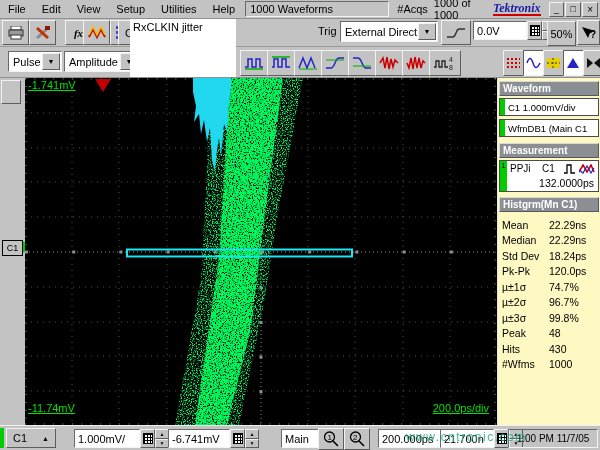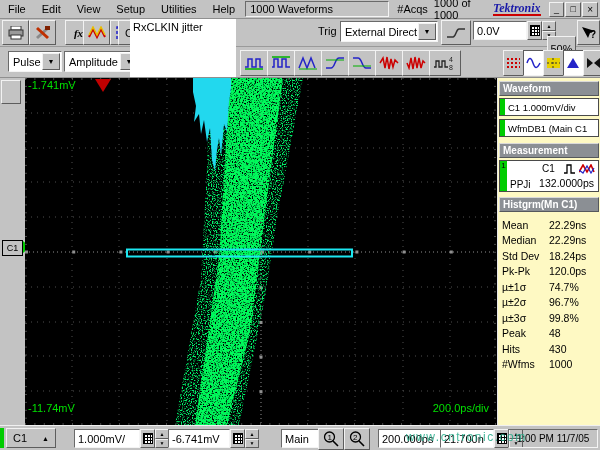--- a/index.html
+++ b/index.html
@@ -25,21 +25,21 @@
      background-size:3px 3px;border:1px solid #000;}
   .spin{display:inline-flex;flex-direction:column;width:14px;height:19px;}
   .phdr{height:13px;background:#8b8f94;color:#fff;font-weight:bold;font-size:10px;
         display:flex;align-items:center;padding-left:3px;
         border:1px solid;border-color:#d9d9d9 #55585c #55585c #d9d9d9;}
   .pwbtn{position:relative;height:16px;background:#fff;border:1px solid #4a4a4a;
          display:flex;align-items:center;font-size:9.5px;padding-left:8px;white-space:nowrap;overflow:hidden;}
   .stripe{position:absolute;left:0;top:0;width:5px;height:100%;background:#00cc00;}
   .statrow{display:flex;height:15.5px;font-size:10.5px;align-items:center;}
   .statrow .sl{width:47px;padding-left:4px;}
-  .glabel{position:absolute;color:#00e000;font-size:11px;}
+  .glabel{position:absolute;color:#00e000;font-size:11px;text-decoration:underline;}
   .wm{position:absolute;color:rgba(34,170,136,0.85);font-weight:normal;font-size:12px;
       letter-spacing:1.5px;z-index:60;pointer-events:none;white-space:nowrap;}
   .logo{font-style:italic;font-weight:bold;color:#1a1aa8;font-size:12px;
         font-family:"Liberation Serif",serif;border-bottom:2px solid #cc0000;line-height:11px;}
   svg{display:block;}
 </style>
 </head>
 <body>
 
 <div class="win">
@@ -103,21 +103,21 @@
     <span class="abs flex" style="left:473px;top:3px;">
       <span class="field sunken" style="width:46px;">0.0V</span>
       <span class="raised keypad">
           <span class="keygrid"></span>
         </span>
       <span class="spin">
         <span class="raised" style="flex:1;display:flex;align-items:center;justify-content:center;font-size:5px;">▲</span>
         <span class="raised" style="flex:1;display:flex;align-items:center;justify-content:center;font-size:5px;">▼</span>
       </span>
     </span>
-    <span class="raised tbtn abs" style="left:547px;top:18px;width:27px;">50%</span>
+    <span class="raised tbtn abs" style="left:547px;top:3px;width:27px;">50%</span>
     <span class="raised tbtn abs" style="left:577px;top:2px;width:21px;font-weight:bold;">
       <svg width="16" height="14" viewBox="0 0 16 14">
         <polygon points="1,1 7,12 9,7 14,5" fill="#000"></polygon>
         <text x="9" y="12" font-size="10" font-weight="bold" fill="#000">?</text>
       </svg>
     </span>
   </div>
 
   <div class="abs" style="left:0;top:47px;width:600px;height:30px;border-bottom:1px solid #8f8f8f;">
     <span class="combo sunken abs" style="left:8px;top:4px;width:52px;">
@@ -287,21 +287,21 @@
         <span>C1 1.000mV/div</span>
       </div>
       <div class="pwbtn" style="margin:3px 1px 0 1px;">
         <span class="stripe"></span>
         <span>WfmDB1 (Main C1</span>
       </div>
 
       <div class="phdr" style="margin:6px 1px 0 1px;">Measurement</div>
       <div style="position:relative;margin:2px 1px 0 1px;height:30px;background:#fff;border:1px solid #4a4a4a;">
         <span style="position:absolute;left:0;top:0;width:7px;height:100%;background:#00cc00;font-size:8px;text-align:center;line-height:10px;">1</span>
-        <span style="position:absolute;left:10px;top:18px;font-size:10px;">PPJi</span>
+        <span style="position:absolute;left:10px;top:2px;font-size:10px;">PPJi</span>
         <span style="position:absolute;left:42px;top:2px;font-size:10px;">C1</span>
         <svg width="12" height="10" viewBox="0 0 12 10" style="position:absolute;left:64px;top:3px;">
           <polyline points="0,9 3,9 3,1 7,1 7,9 11,9" fill="none" stroke="#000" stroke-width="1.3"></polyline>
         </svg>
         <svg width="16" height="10" viewBox="0 0 16 10" style="position:absolute;left:79px;top:3px;">
           <polyline points="0,8 4,1 8,8 12,1 15,8" fill="none" stroke="#cc0000" stroke-width="1.6"></polyline>
           <polyline points="0,6 4,9 8,2 12,9 15,4" fill="none" stroke="#2424c8" stroke-width="1.2"></polyline>
         </svg>
         <span style="position:absolute;right:4px;top:16px;font-size:10.5px;">132.0000ps</span>
       </div>

